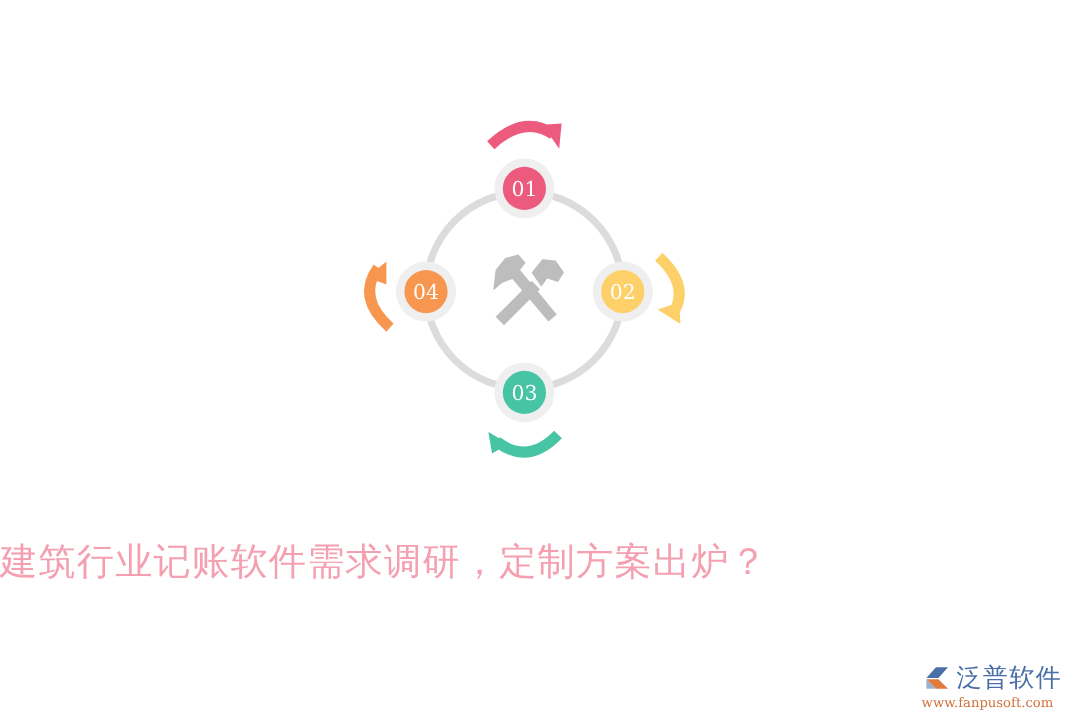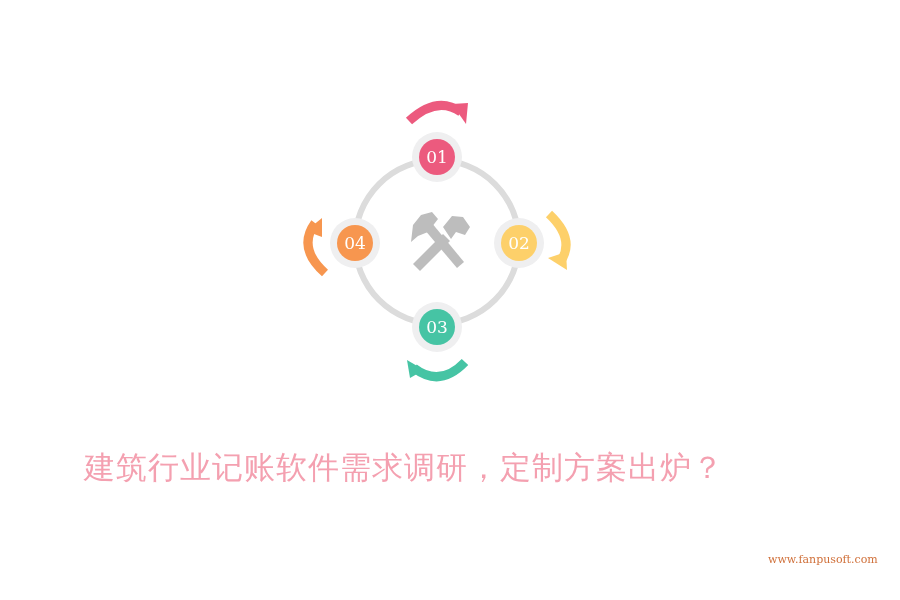--- a/index.html
+++ b/index.html
@@ -1,20 +1,20 @@
 <!DOCTYPE html>
 <html><head>
   <meta charset="utf-8">
   <style>
     html, body { margin: 0; padding: 0; background: #ffffff; }
     body { width: 900px; height: 600px; position: relative; overflow: hidden;
            font-family: "DejaVu Serif", serif; }
     #diagram { position: absolute; left: 0; top: 0; width: 900px; height: 600px; }
     .node-label { font-family: "DejaVu Serif", serif; font-size: 17px; fill: #ffffff; }
-    #title { position: absolute; left: 0; top: 447px; width: 724px; text-align: right;
+    #title { position: absolute; left: 0; top: 447px; width: 724px; text-align: left;
              font-family: "DejaVu Sans", sans-serif; font-size: 31px; color: #f4a0b0;
              letter-spacing: 1px; }
     #logo { position: absolute; left: 768px; top: 552px; width: 128px; height: 44px; }
     #logo .logo-row { display: flex; align-items: center; height: 26px; }
     #logo .logo-name { font-family: "DejaVu Sans", sans-serif; font-size: 21px; color: #4a6ea8;
                        margin-left: 3px; letter-spacing: 1px; }
     #logo .logo-url { font-family: "DejaVu Serif", serif; font-size: 11px; color: #d0703a;
                       margin-top: 1px; white-space: nowrap; }
   </style>
 </head>
@@ -70,14 +70,22 @@
 
     <polygon points="443,234 450,241 420,271 413,264"></polygon>
 
     <polygon points="443,227 452,216 463,217 470,227 465,235 456,232 451,239"></polygon>
   </g>
 </svg>
 
 <div id="title">建筑行业记账软件需求调研，定制方案出炉？</div>
 
 <div id="logo">
+  <div class="logo-row">
+    <svg width="26" height="22" viewBox="0 0 26 22">
+      <polygon points="4,11 12,2 22,2 14,11" fill="#4a6ea8"></polygon>
+      <polygon points="4,12 14,12 22,20 12,20" fill="#e07a3c"></polygon>
+      <polygon points="4,12 12,20 4,20" fill="#9ab0d0"></polygon>
+    </svg>
+    <span class="logo-name">泛普软件</span>
+  </div>
   <div class="logo-url">www.fanpusoft.com</div>
 </div>
 
 </body></html>

